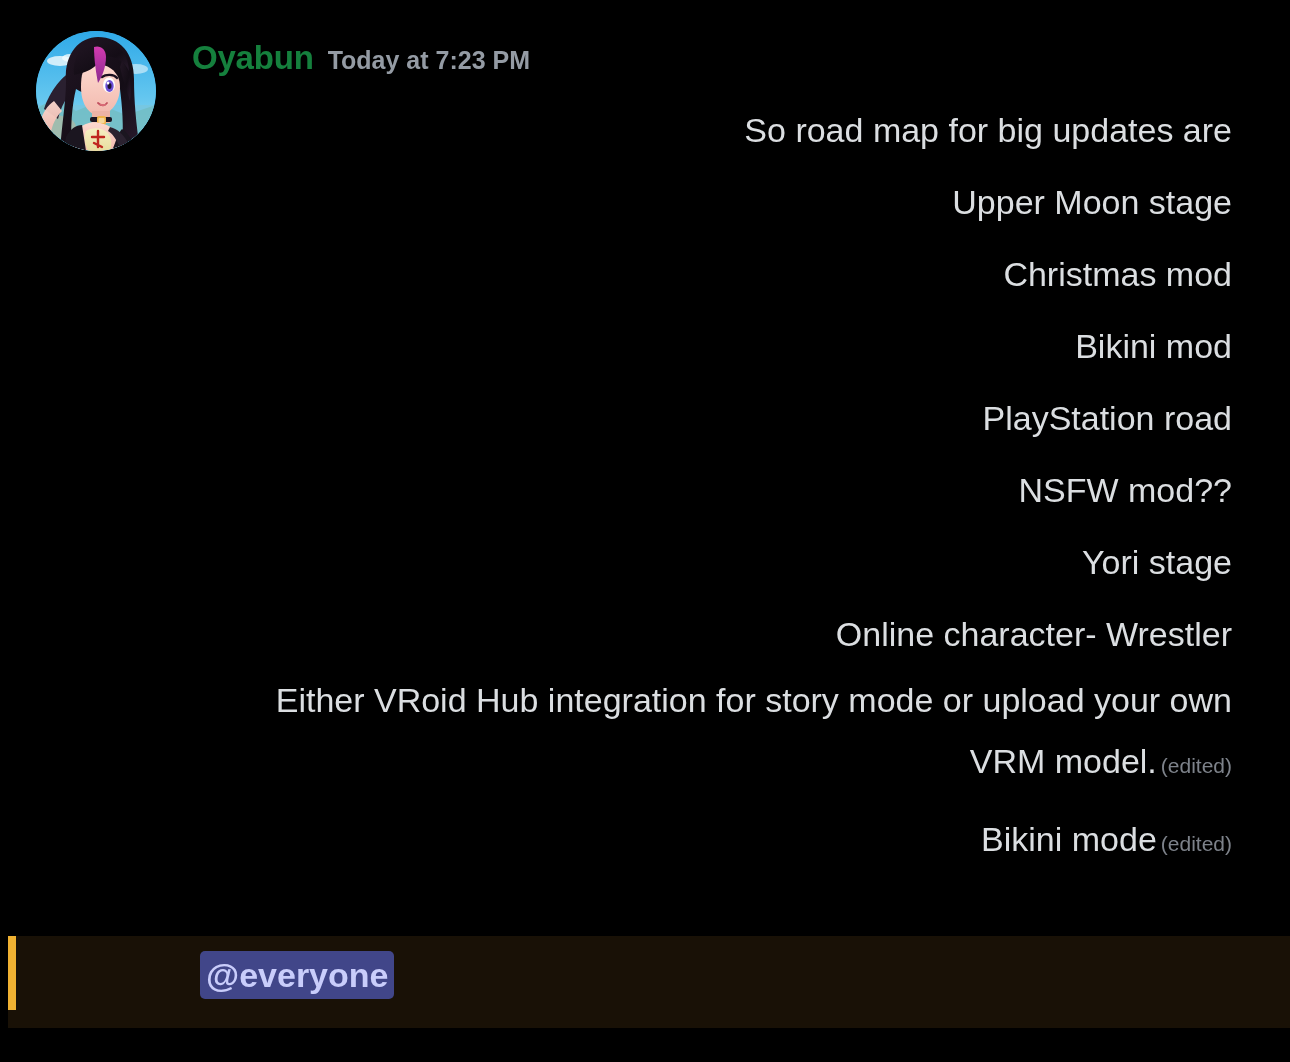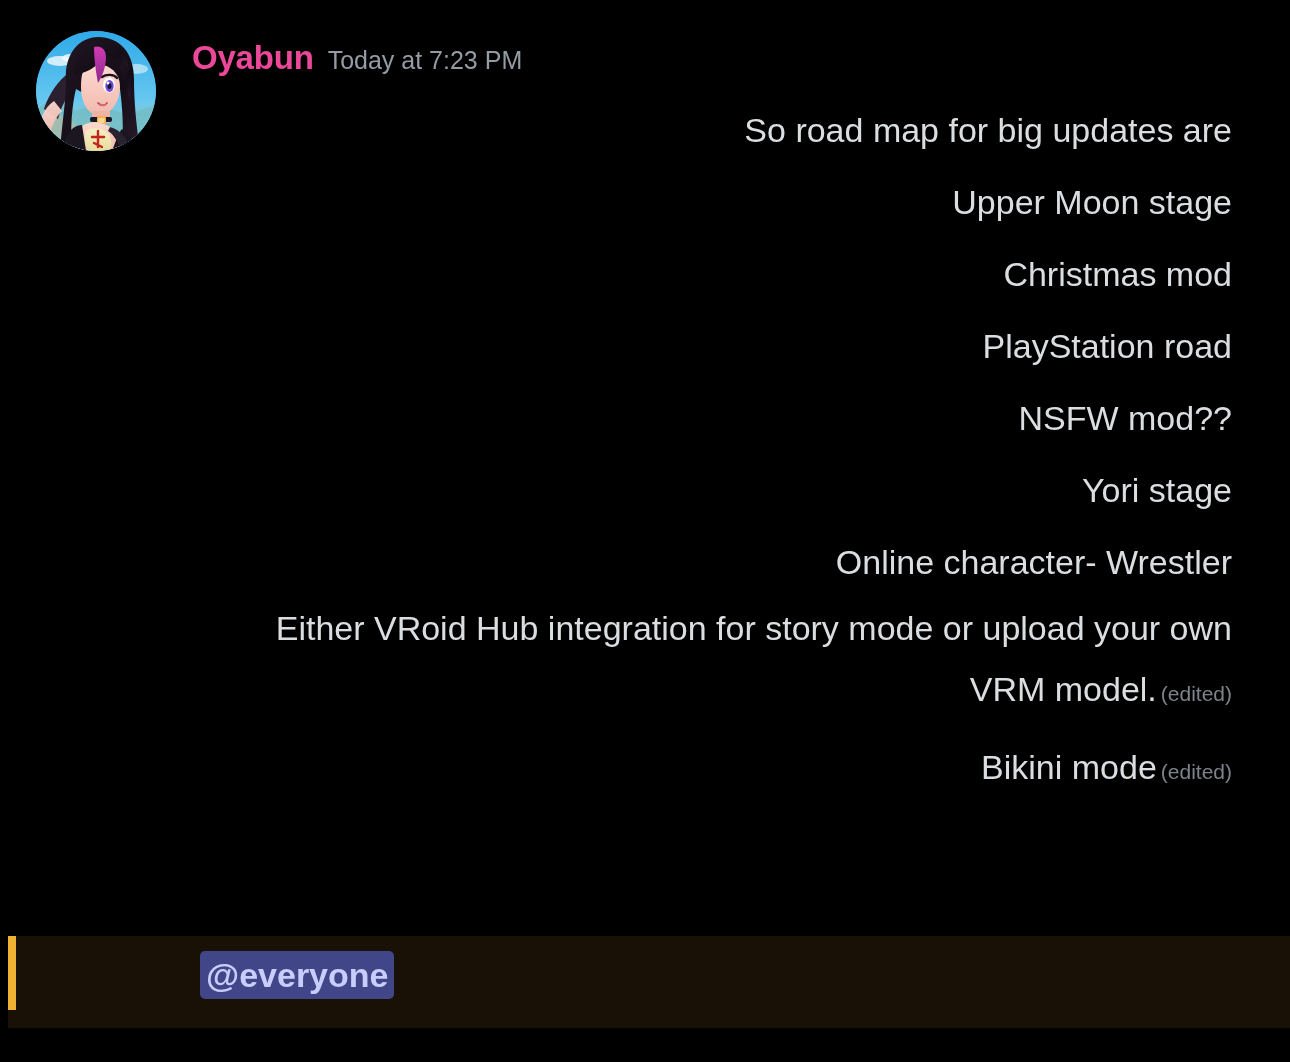--- a/index.html
+++ b/index.html
@@ -39,30 +39,30 @@
   .msg-header {
     position: absolute;
     left: 192px;
     top: 38px;
     display: flex;
     align-items: baseline;
     gap: 14px;
     white-space: nowrap;
   }
   .author-name {
-    color: #ec4899;
+    color: #15803d;
     font-size: 33px;
     font-weight: 700;
     line-height: 40px;
     letter-spacing: -0.2px;
   }
   .timestamp {
     color: #949ba4;
     font-size: 25px;
-    font-weight: 400;
+    font-weight: 700;
     line-height: 30px;
   }
 
   
   .msg-body {
     position: absolute;
     left: 192px;
     top: 94px;
     width: 1040px;
     text-align: right;
@@ -209,20 +209,21 @@
 
   <div class="msg-header">
     <span class="author-name">Oyabun</span>
     <span class="timestamp">Today at 7:23 PM</span>
   </div>
 
   <div class="msg-body">
     <div class="msg-line"><span>So road map for big updates are</span></div>
     <div class="msg-line"><span>Upper Moon stage</span></div>
     <div class="msg-line"><span>Christmas mod</span></div>
+    <div class="msg-line"><span>Bikini mod</span></div>
     <div class="msg-line"><span>PlayStation road</span></div>
     <div class="msg-line"><span>NSFW mod??</span></div>
     <div class="msg-line"><span>Yori stage</span></div>
     <div class="msg-line"><span>Online character- Wrestler</span></div>
     <div class="msg-line wrap"><span>Either VRoid Hub integration for story mode or upload your own VRM model.</span><span class="edited">(edited)</span></div>
     <div class="msg-line"><span>Bikini mode</span><span class="edited">(edited)</span></div>
   </div>
 
   <div class="mention-row">
     <div class="mention-row-bar"></div>

